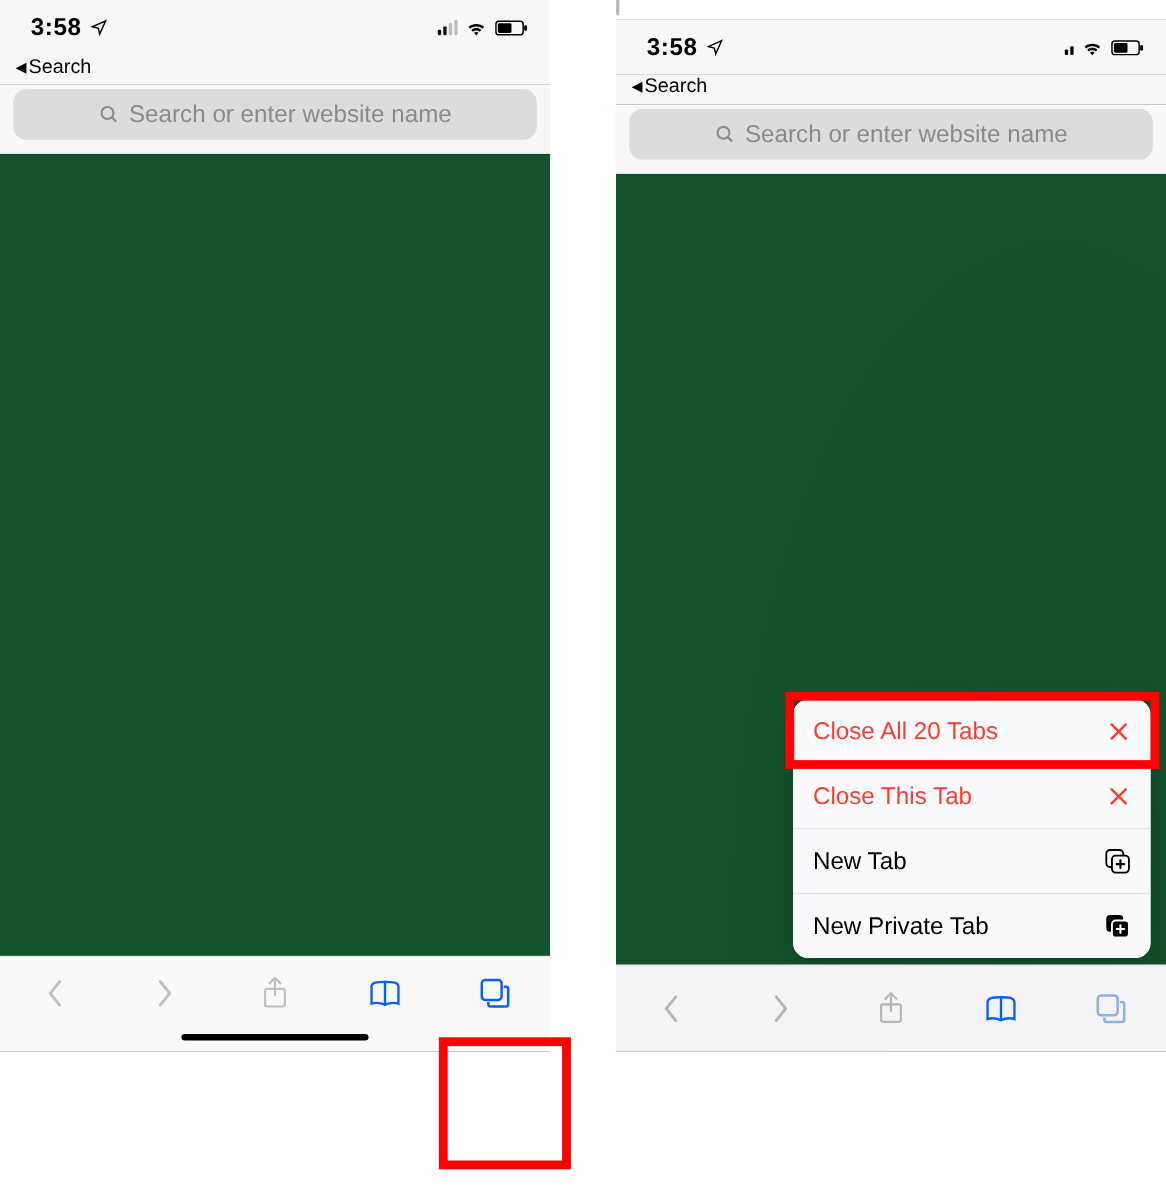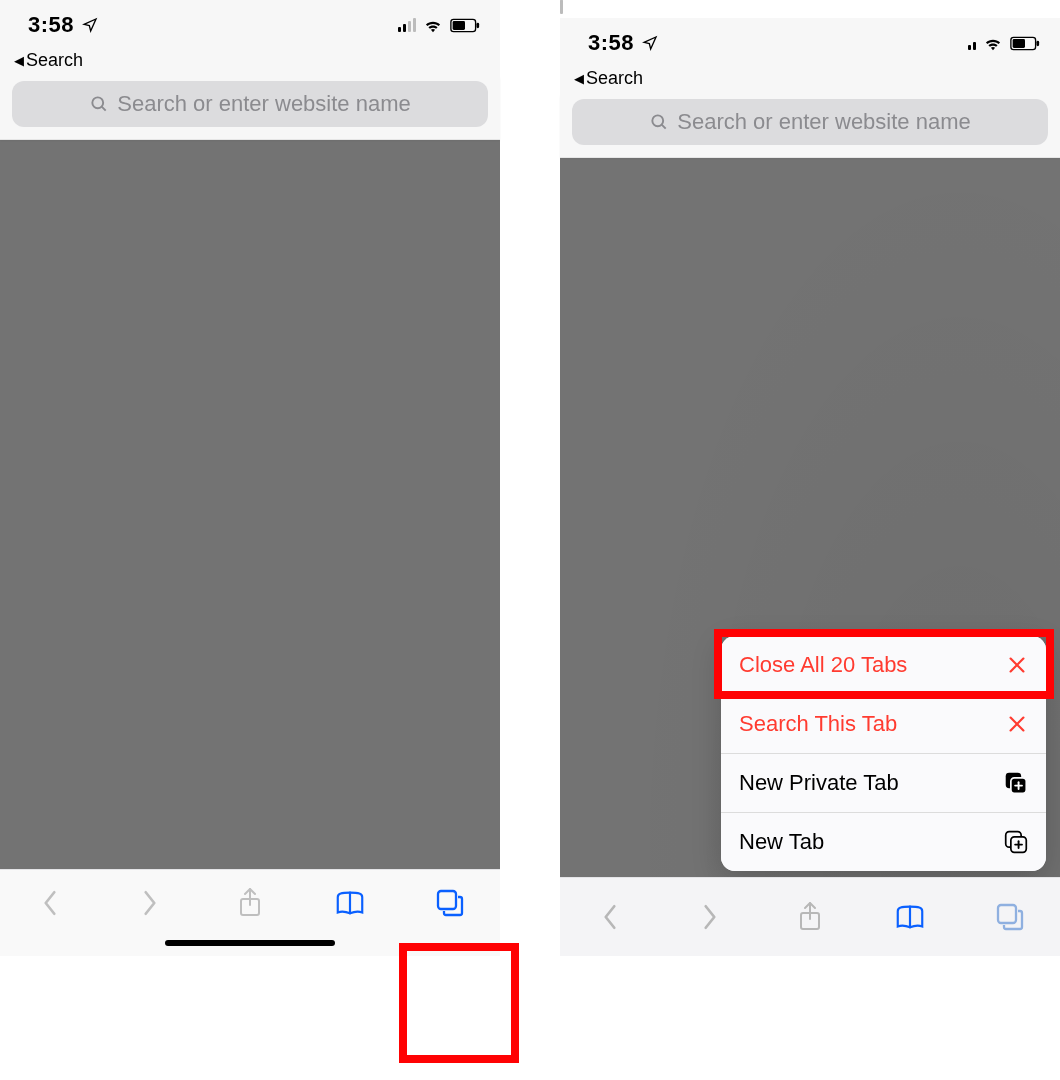--- a/index.html
+++ b/index.html
@@ -9,21 +9,21 @@
     width: 1060px;
     height: 1080px;
     position: relative;
     overflow: hidden;
   }
   
   .phone {
     position: absolute;
     width: 500px;
     height: 956px;
-    background: #737373;
+    background: #14532d;
   }
   .phone-left { left: 0; top: 0; }
   .phone-right { left: 560px; top: 0; }
 
   
   .statusbar {
     height: 50px;
     background: #f7f7f7;
     display: flex;
     justify-content: space-between;
@@ -293,50 +293,50 @@
     <div class="ctx-item destructive">
       <span>Close All 20 Tabs</span>
       <span class="ic">
         <svg width="22" height="22" viewBox="0 0 24 24" stroke="#ff3b30" stroke-width="2.4" stroke-linecap="round">
             <line x1="5" y1="5" x2="19" y2="19"></line>
             <line x1="19" y1="5" x2="5" y2="19"></line>
           </svg>
       </span>
     </div>
     <div class="ctx-item destructive">
-      <span>Search This Tab</span>
+      <span>Close This Tab</span>
       <span class="ic">
         <svg width="22" height="22" viewBox="0 0 24 24" stroke="#ff3b30" stroke-width="2.4" stroke-linecap="round">
             <line x1="5" y1="5" x2="19" y2="19"></line>
             <line x1="19" y1="5" x2="5" y2="19"></line>
           </svg>
+      </span>
+    </div>
+    <div class="ctx-item">
+      <span>New Tab</span>
+      <span class="ic">
+        <svg width="24" height="24" viewBox="0 0 28 28">
+          <rect x="2" y="2" width="18" height="18" rx="4" fill="none" stroke="#000" stroke-width="2"></rect>
+          <rect x="8" y="8" width="18" height="18" rx="4" fill="#fafafc" stroke="#000" stroke-width="2"></rect>
+          <line x1="17" y1="13" x2="17" y2="21" stroke="#000" stroke-width="2.2" stroke-linecap="round"></line>
+          <line x1="13" y1="17" x2="21" y2="17" stroke="#000" stroke-width="2.2" stroke-linecap="round"></line>
+        </svg>
       </span>
     </div>
     <div class="ctx-item">
       <span>New Private Tab</span>
       <span class="ic">
         <svg width="24" height="24" viewBox="0 0 28 28">
           <rect x="2" y="2" width="18" height="18" rx="4" fill="#000"></rect>
           <rect x="8" y="8" width="18" height="18" rx="4" fill="#000" stroke="#fafafc" stroke-width="2"></rect>
           <line x1="17" y1="13" x2="17" y2="21" stroke="#fff" stroke-width="2.2" stroke-linecap="round"></line>
           <line x1="13" y1="17" x2="21" y2="17" stroke="#fff" stroke-width="2.2" stroke-linecap="round"></line>
         </svg>
       </span>
     </div>
-    <div class="ctx-item">
-      <span>New Tab</span>
-      <span class="ic">
-        <svg width="24" height="24" viewBox="0 0 28 28">
-          <rect x="2" y="2" width="18" height="18" rx="4" fill="none" stroke="#000" stroke-width="2"></rect>
-          <rect x="8" y="8" width="18" height="18" rx="4" fill="#fafafc" stroke="#000" stroke-width="2"></rect>
-          <line x1="17" y1="13" x2="17" y2="21" stroke="#000" stroke-width="2.2" stroke-linecap="round"></line>
-          <line x1="13" y1="17" x2="21" y2="17" stroke="#000" stroke-width="2.2" stroke-linecap="round"></line>
-        </svg>
-      </span>
-    </div>
   </div>
 
   <div class="hl-box" style="right:6px; bottom:257px; width:340px; height:70px;"></div>
 
   <div class="toolbar" style="background:#f4f4f6;">
     <div class="toolbar-row" style="height:78px;">
       <div class="tb-btn">
         <svg width="20" height="30" viewBox="0 0 16 28" fill="none" stroke="#b7b7b7" stroke-width="2.5" stroke-linecap="round" stroke-linejoin="round">
             <polyline points="12,4 4,14 12,24"></polyline>
           </svg>

